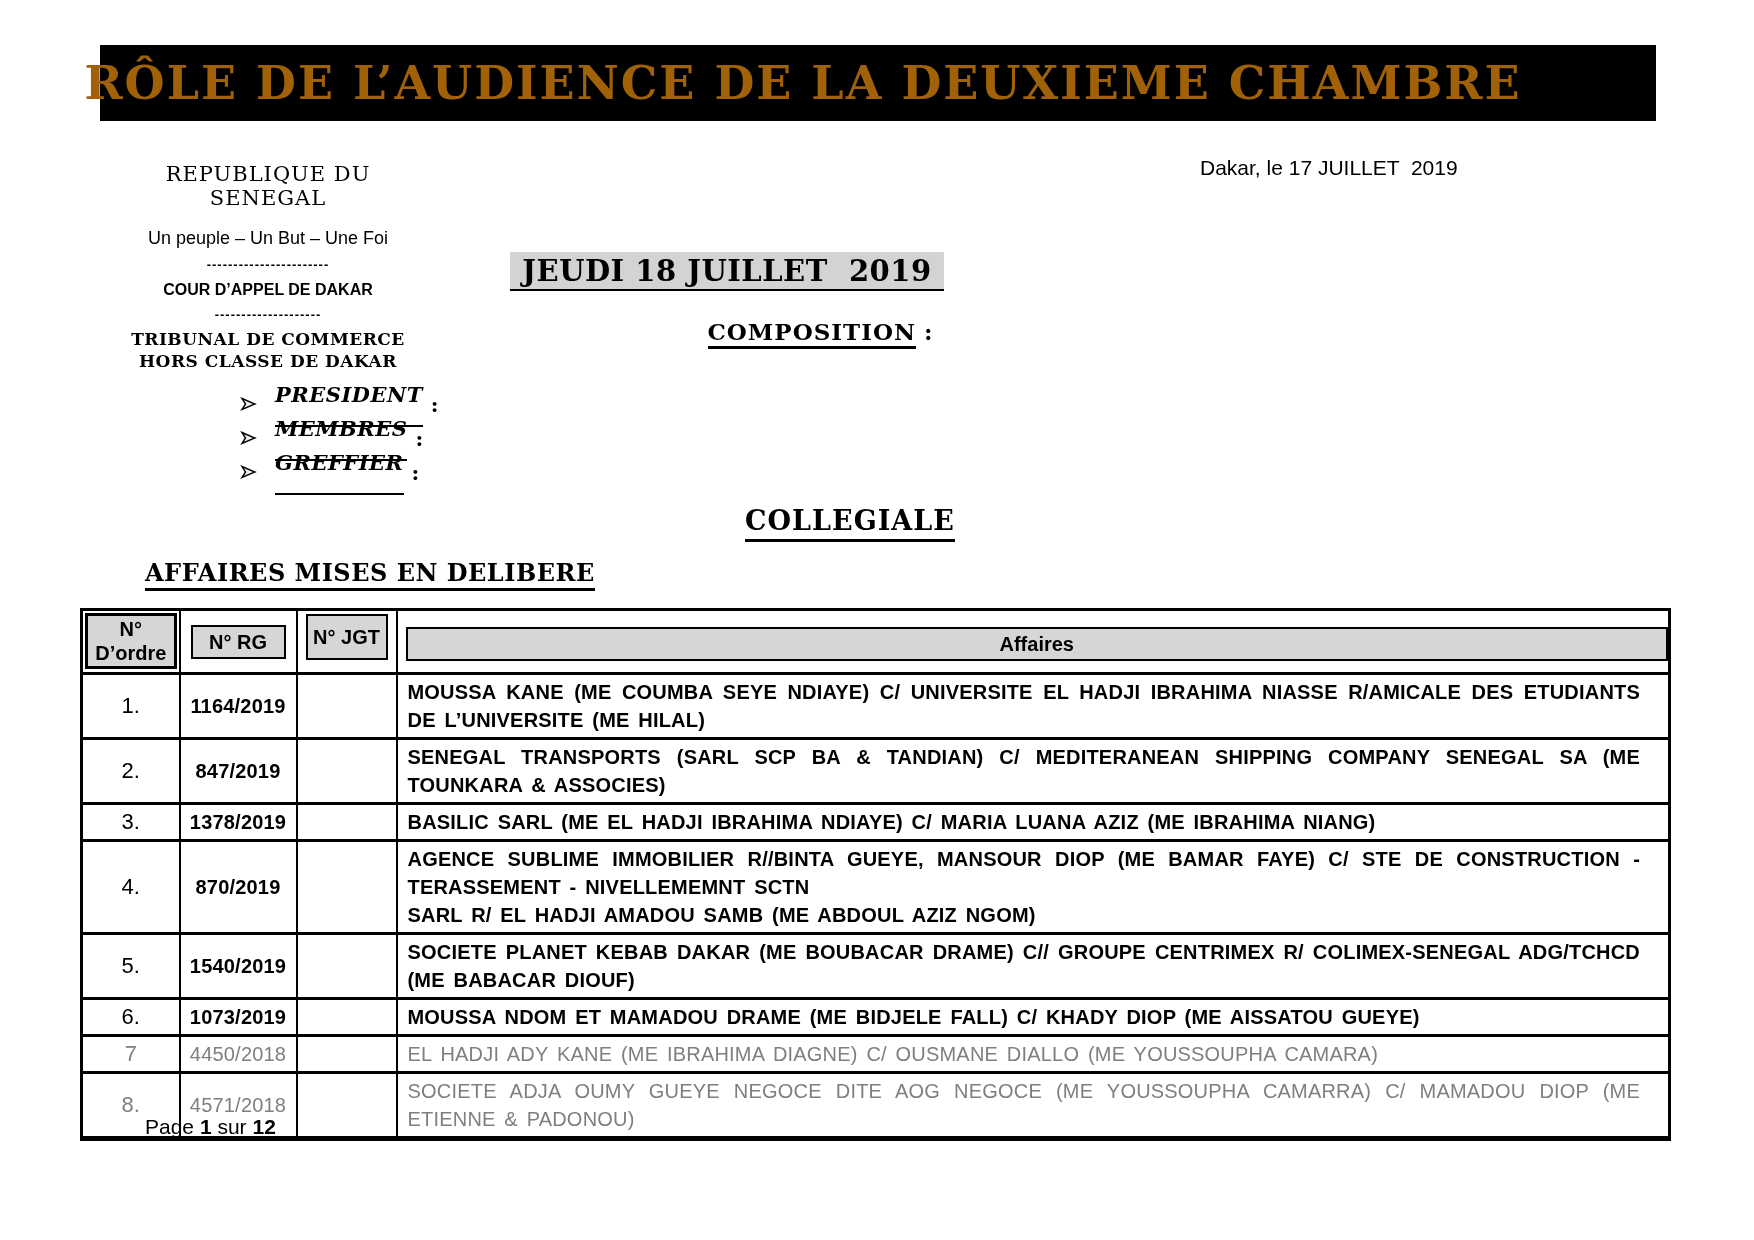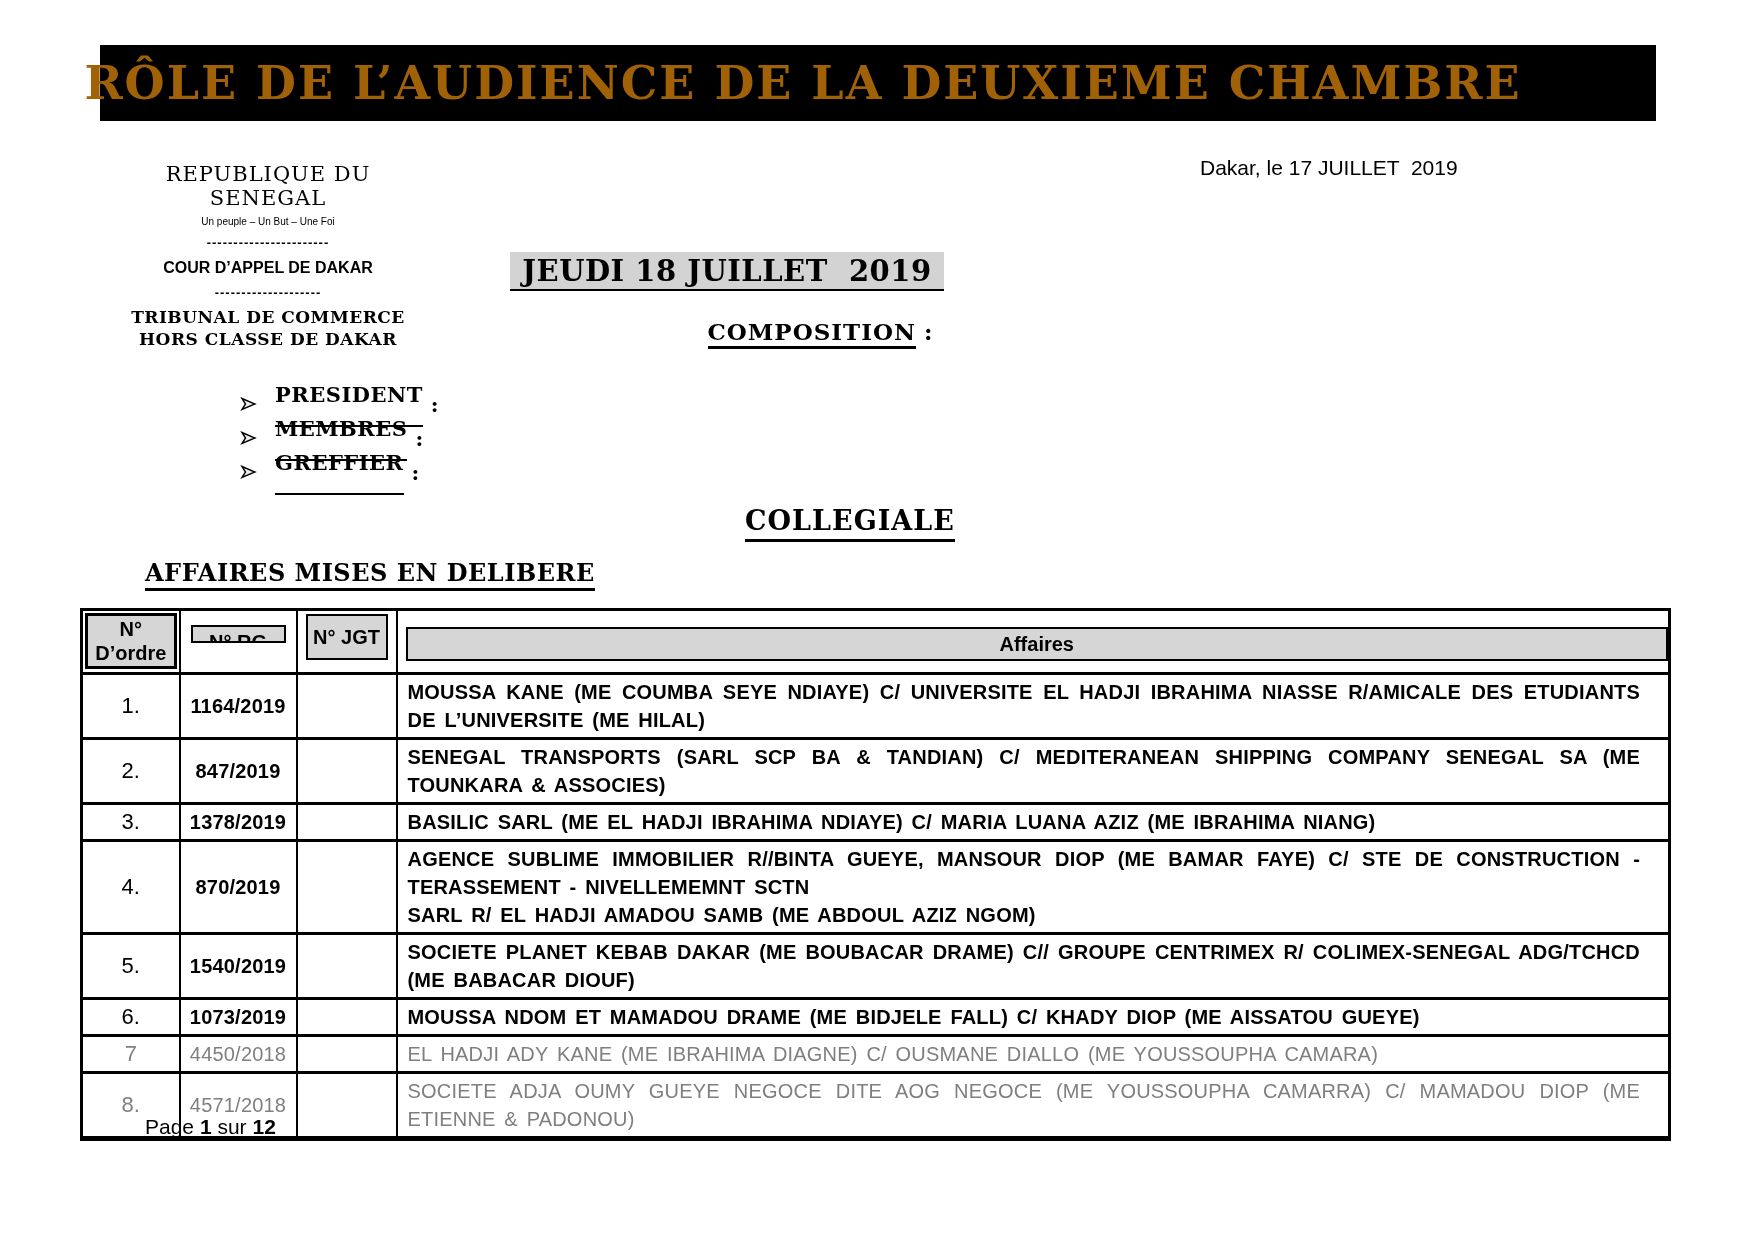--- a/index.html
+++ b/index.html
@@ -16,21 +16,21 @@
   }
   .banner .title {
     position:relative; left:-75px;
     color:#a16207; font-family:"DejaVu Serif", serif; font-weight:700;
     font-size:46px; letter-spacing:2px; white-space:pre;
   }
 
   
   .letterhead { position:absolute; left:123px; top:162px; width:290px; text-align:center; }
   .lh-country { font-family:"DejaVu Serif", serif; font-size:21px; letter-spacing:1px; }
-  .lh-motto   { font-size:10px; margin-top:6px; }
+  .lh-motto   { font-size:18px; margin-top:18px; }
   .lh-dash    { font-size:13px; font-weight:700; margin-top:8px; letter-spacing:1px; }
   .lh-court   { font-size:16px; font-weight:700; margin-top:9px; }
   .lh-dash2   { font-size:13px; font-weight:700; margin-top:8px; letter-spacing:1px; }
   .lh-trib    { font-family:"DejaVu Serif", serif; font-weight:700; font-size:17px; margin-top:7px; letter-spacing:0.5px; }
   .lh-trib2   { font-family:"DejaVu Serif", serif; font-weight:700; font-size:17px; margin-top:2px; letter-spacing:0.5px; }
 
   
   .dateline { position:absolute; left:1200px; top:156px; font-size:21px; white-space:pre; }
 
   
@@ -46,21 +46,21 @@
     font-family:"DejaVu Serif", serif; font-weight:700; font-size:23px; }
   .composition .u { border-bottom:3px solid #000; letter-spacing:1px; padding-bottom:1px; }
   .composition .sfx { margin-left:8px; }
 
   
   .roles { position:absolute; left:240px; top:392px; list-style:none; }
   .roles li { display:flex; align-items:center; margin-bottom:10px; height:24px; }
   .roles .bullet { width:17px; height:16px; margin-right:18px; flex:0 0 auto; }
   .roles .rl {
     font-family:"DejaVu Serif", serif; font-weight:700; font-size:21px;
-    border-bottom:2px solid #000; letter-spacing:0.5px; padding-bottom:18px;
+    border-bottom:2px solid #000; letter-spacing:0.5px; padding-bottom:18px;font-style:italic;
   }
   .roles .sfx { font-family:"DejaVu Serif", serif; font-weight:700; font-size:21px; margin-left:8px; }
 
   
   .collegiale { position:absolute; left:0; top:505px; width:1700px; text-align:center; }
   .collegiale .u {
     font-family:"DejaVu Serif", serif; font-weight:700; font-size:27px;
     border-bottom:3px solid #000; letter-spacing:1px; padding-bottom:3px;
   }
 
@@ -84,21 +84,21 @@
   tr.header-row td { height:64px; vertical-align:top; }
   .hbox {
     background:#d6d6d6; border:2px solid #000; font-weight:700; font-size:20px;
     text-align:center; overflow:hidden;
   }
   .hbox-order {
     margin:2px; height:56px; border-width:3px;
     display:flex; flex-direction:column; justify-content:center;
     white-space:pre-line; line-height:1.2;
   }
-  .hbox-rg  { margin:14px 10px 6px 10px; height:18px; line-height:30px; }
+  .hbox-rg  { margin:14px 10px 6px 10px; height:34px; line-height:30px; }
   .hbox-jgt { margin:3px 8px 8px 8px; height:46px; line-height:42px; }
   .hbox-aff { margin:16px 0 6px 8px; height:34px; line-height:30px; }
 
   td.c-order { text-align:center; font-size:22px; font-weight:400; }
   td.c-rg    { text-align:center; font-size:20px; font-weight:700; letter-spacing:0.2px; }
   td.c-jgt   { text-align:center; font-size:20px; }
   td.c-aff   {
     text-align:justify; padding:3px 28px 3px 10px; font-size:20px; font-weight:700;
     line-height:28px; white-space:pre-line; letter-spacing:0.2px; word-spacing:3px;
   }

